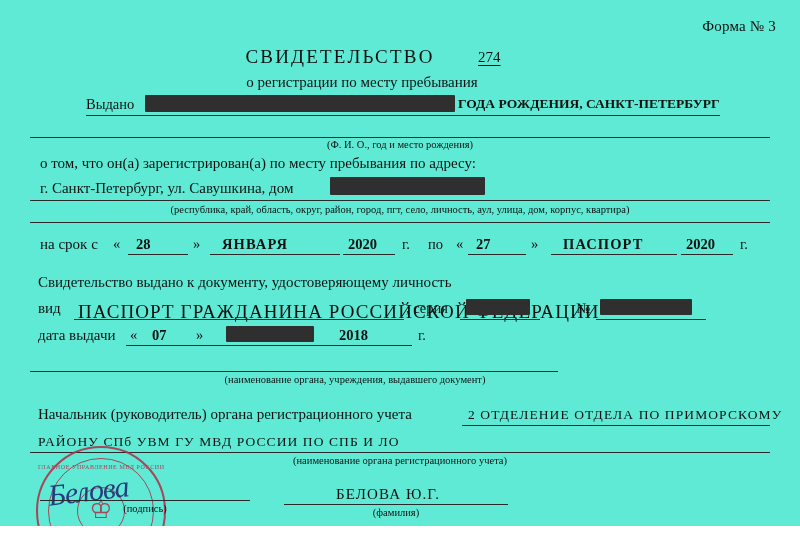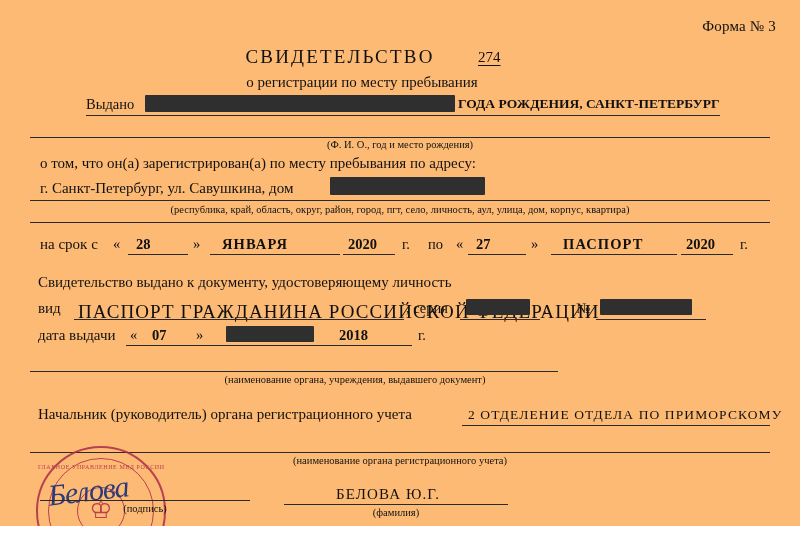--- a/index.html
+++ b/index.html
@@ -12,21 +12,21 @@
     height: 536px;
     font-family: "Liberation Serif", serif;
     color: #111;
     overflow: hidden;
     position: relative;
   }
   .page {
     position: relative;
     width: 800px;
     height: 536px;
-    background: #fdba74;
+    background: #5eead4;
   }
   
   .form-no {
     position: absolute;
     top: 18px;
     right: 24px;
     font-size: 15px;
     letter-spacing: 0.2px;
   }
   
@@ -241,20 +241,21 @@
   <div class="line" style="left:126px; top:345px; width:286px;"></div>
   <div class="txt" style="left:418px; top:327px;">г.</div>
 
   <div class="line" style="left:30px; top:371px; width:528px;"></div>
   <div class="small-center" style="left:190px; top:374px; width:330px;">(наименование органа, учреждения, выдавшего документ)</div>
 
   <div class="txt" style="left:38px; top:406px; font-size:15px;">Начальник (руководитель) органа регистрационного учета</div>
   <div class="txt spaced" style="left:468px; top:407px; font-size:13.5px;">2 ОТДЕЛЕНИЕ ОТДЕЛА  ПО ПРИМОРСКОМУ</div>
   <div class="line" style="left:462px; top:425px; width:308px;"></div>
 
+  <div class="txt spaced" style="left:38px; top:434px; font-size:13.5px;">РАЙОНУ СПб УВМ  ГУ  МВД  РОССИИ  ПО СПБ  И  ЛО</div>
   <div class="line" style="left:30px; top:452px; width:740px;"></div>
   <div class="small-center" style="left:230px; top:455px; width:340px;">(наименование органа регистрационного учета)</div>
 
   <div class="stamp">
     <div class="stamp-inner"></div>
     <div class="stamp-arc top">ГЛАВНОЕ УПРАВЛЕНИЕ МВД РОССИИ</div>
     <div class="stamp-core"></div>
     <div class="stamp-eagle">♔</div>
 
   </div>

